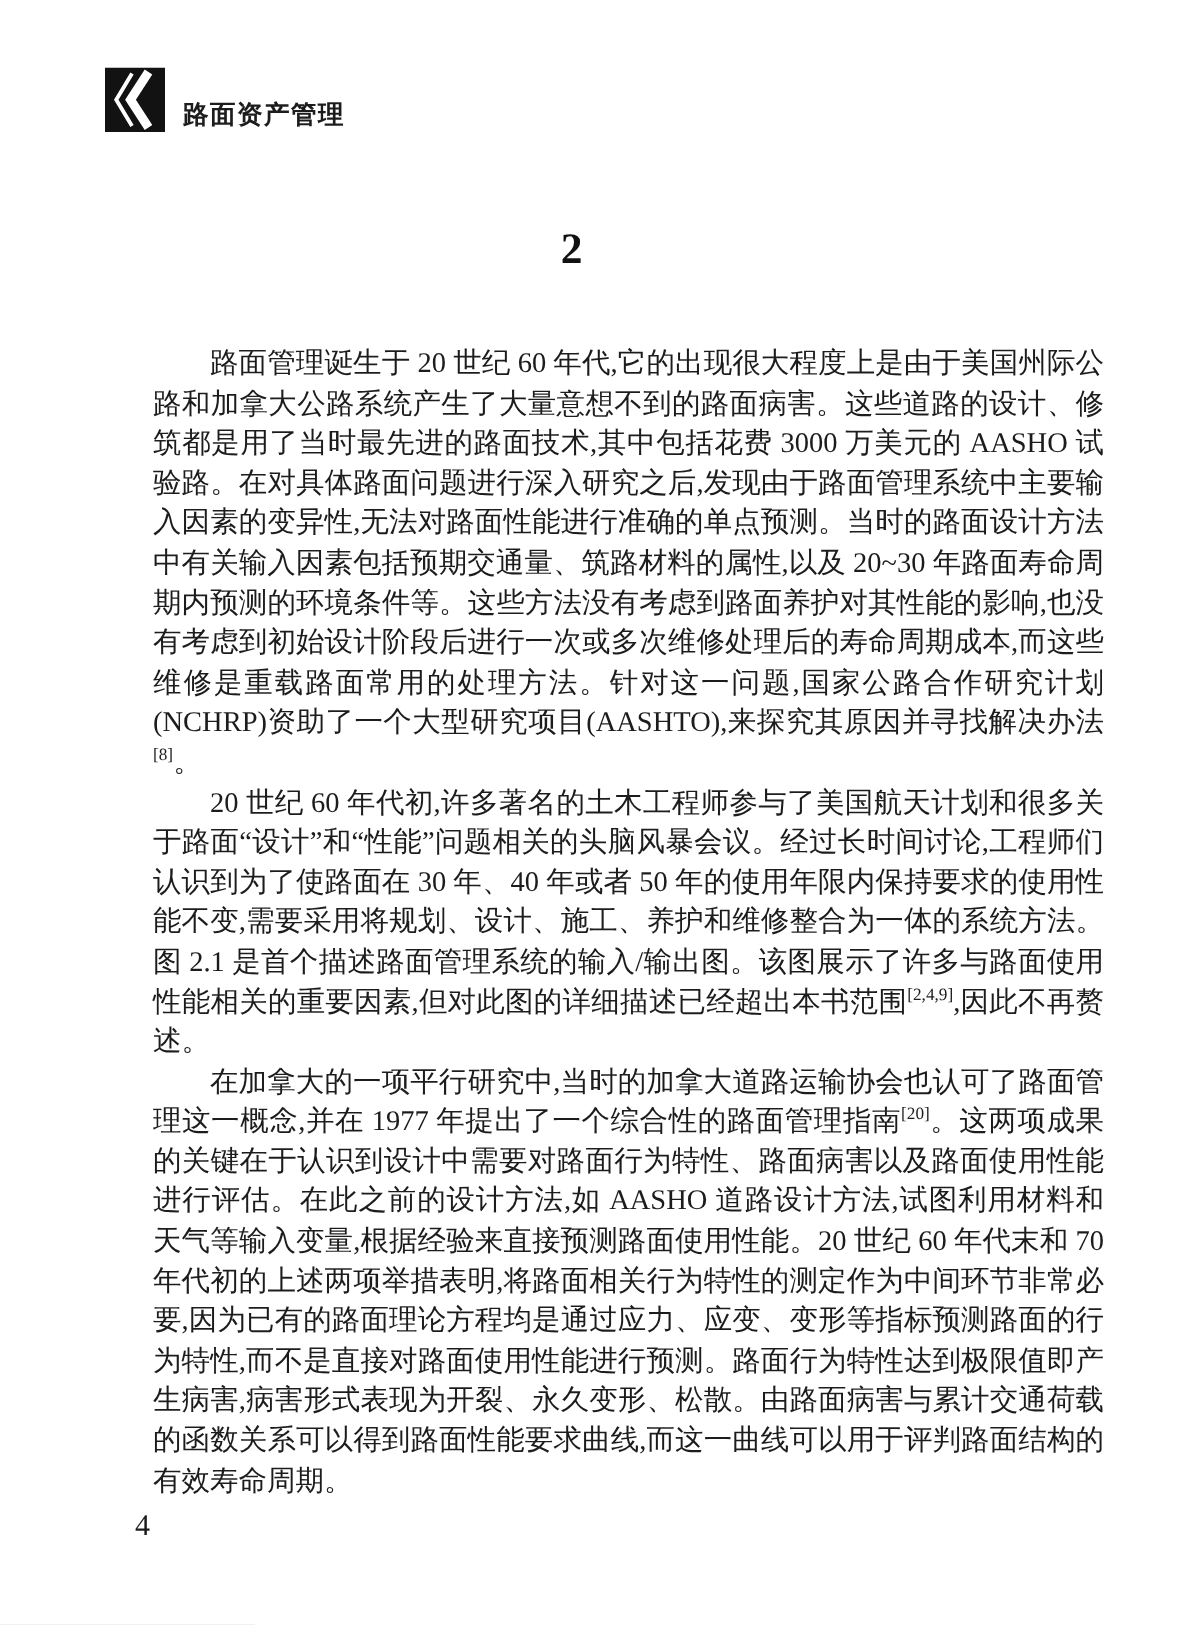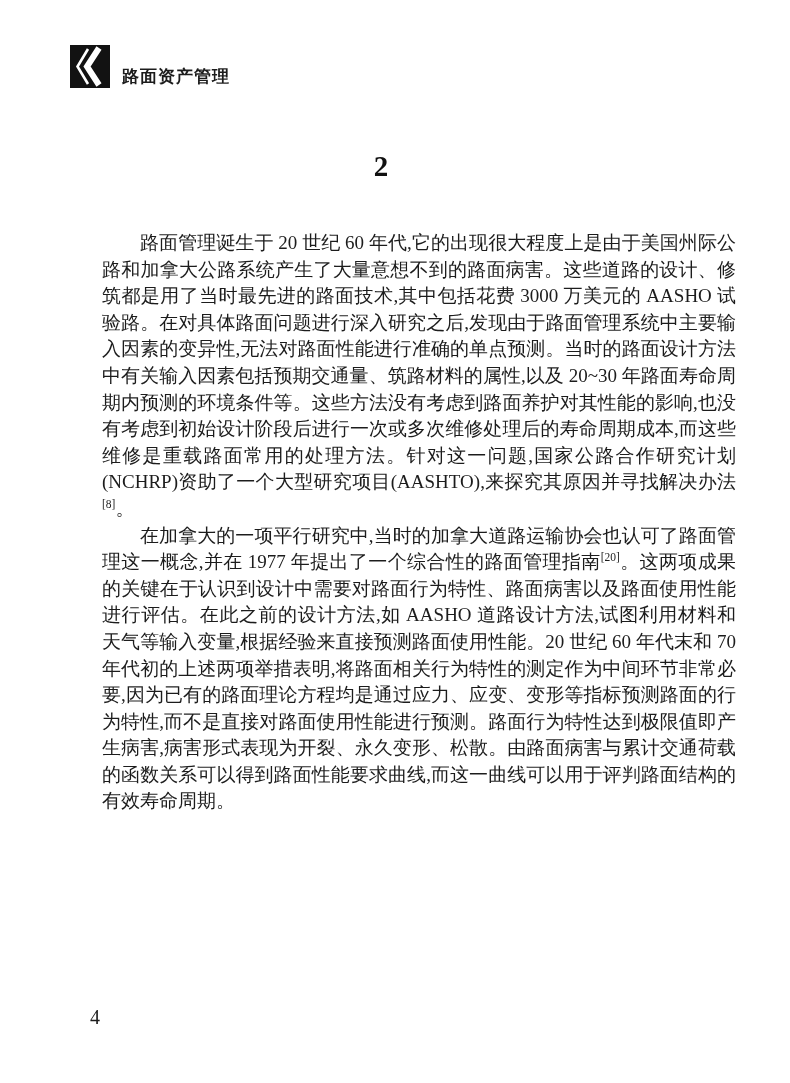--- a/index.html
+++ b/index.html
@@ -105,18 +105,19 @@
     </svg>
     <span class="brand-title">路面资产管理</span>
   </div>
 
   <h1 class="chapter-heading">
     <span class="chapter-number">2</span>
   </h1>
 
   <div class="body-text">
     <p>路面管理诞生于 20 世纪 60 年代,它的出现很大程度上是由于美国州际公路和加拿大公路系统产生了大量意想不到的路面病害。这些道路的设计、修筑都是用了当时最先进的路面技术,其中包括花费 3000 万美元的 AASHO 试验路。在对具体路面问题进行深入研究之后,发现由于路面管理系统中主要输入因素的变异性,无法对路面性能进行准确的单点预测。当时的路面设计方法中有关输入因素包括预期交通量、筑路材料的属性,以及 20~30 年路面寿命周期内预测的环境条件等。这些方法没有考虑到路面养护对其性能的影响,也没有考虑到初始设计阶段后进行一次或多次维修处理后的寿命周期成本,而这些维修是重载路面常用的处理方法。针对这一问题,国家公路合作研究计划(NCHRP)资助了一个大型研究项目(AASHTO),来探究其原因并寻找解决办法<sup>[8]</sup>。</p>
+    <p>20 世纪 60 年代初,许多著名的土木工程师参与了美国航天计划和很多关于路面“设计”和“性能”问题相关的头脑风暴会议。经过长时间讨论,工程师们认识到为了使路面在 30 年、40 年或者 50 年的使用年限内保持要求的使用性能不变,需要采用将规划、设计、施工、养护和维修整合为一体的系统方法。图 2.1 是首个描述路面管理系统的输入/输出图。该图展示了许多与路面使用性能相关的重要因素,但对此图的详细描述已经超出本书范围<sup>[2,4,9]</sup>,因此不再赘述。</p>
     <p>在加拿大的一项平行研究中,当时的加拿大道路运输协会也认可了路面管理这一概念,并在 1977 年提出了一个综合性的路面管理指南<sup>[20]</sup>。这两项成果的关键在于认识到设计中需要对路面行为特性、路面病害以及路面使用性能进行评估。在此之前的设计方法,如 AASHO 道路设计方法,试图利用材料和天气等输入变量,根据经验来直接预测路面使用性能。20 世纪 60 年代末和 70 年代初的上述两项举措表明,将路面相关行为特性的测定作为中间环节非常必要,因为已有的路面理论方程均是通过应力、应变、变形等指标预测路面的行为特性,而不是直接对路面使用性能进行预测。路面行为特性达到极限值即产生病害,病害形式表现为开裂、永久变形、松散。由路面病害与累计交通荷载的函数关系可以得到路面性能要求曲线,而这一曲线可以用于评判路面结构的有效寿命周期。</p>
   </div>
 
   <div class="page-number">4</div>
 
 </div>
 
 </body></html>

